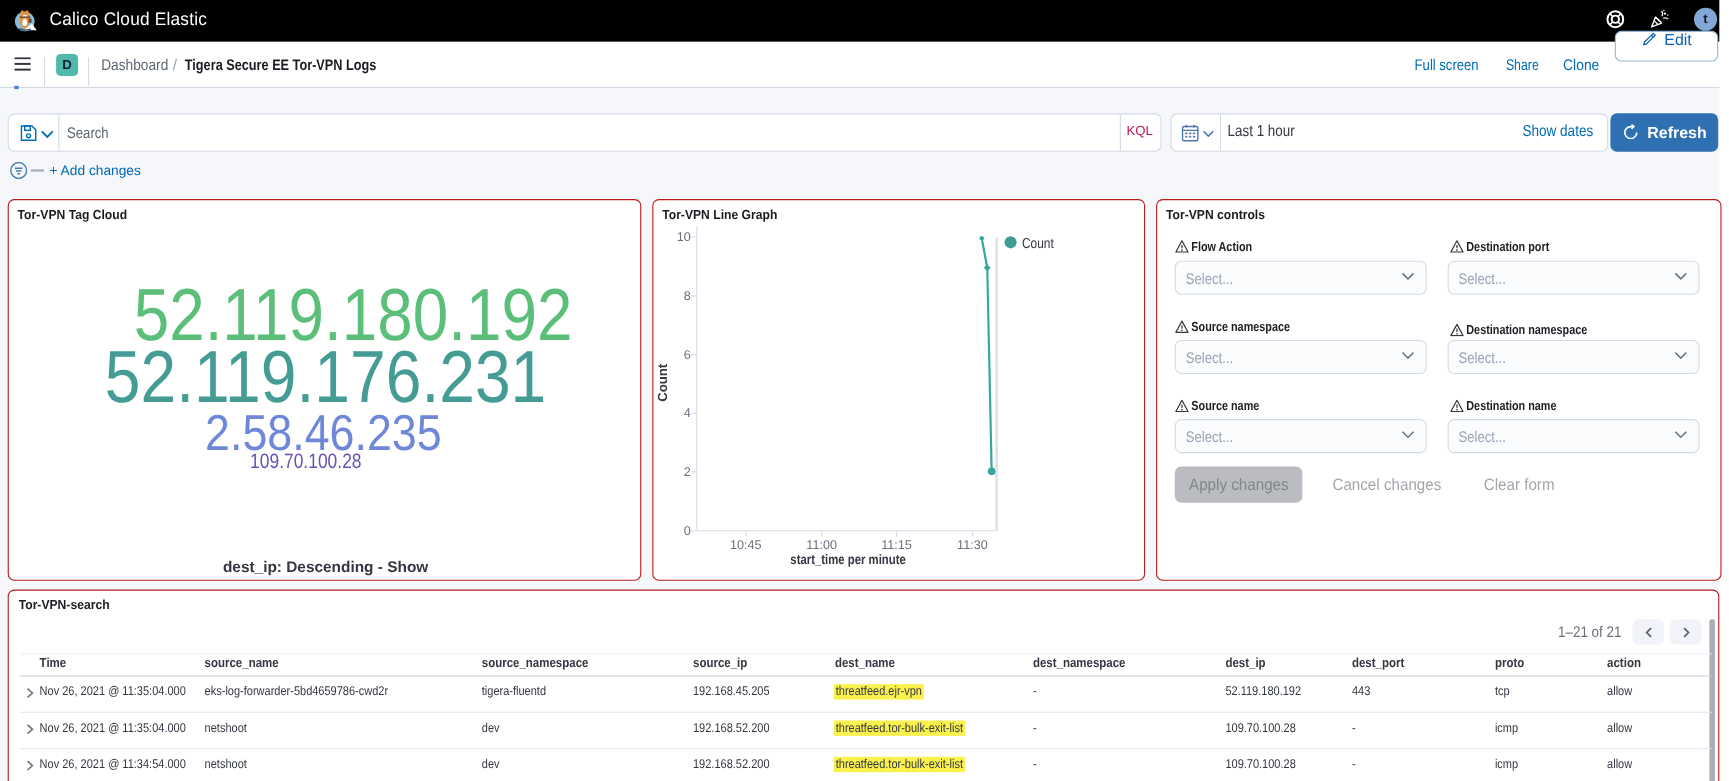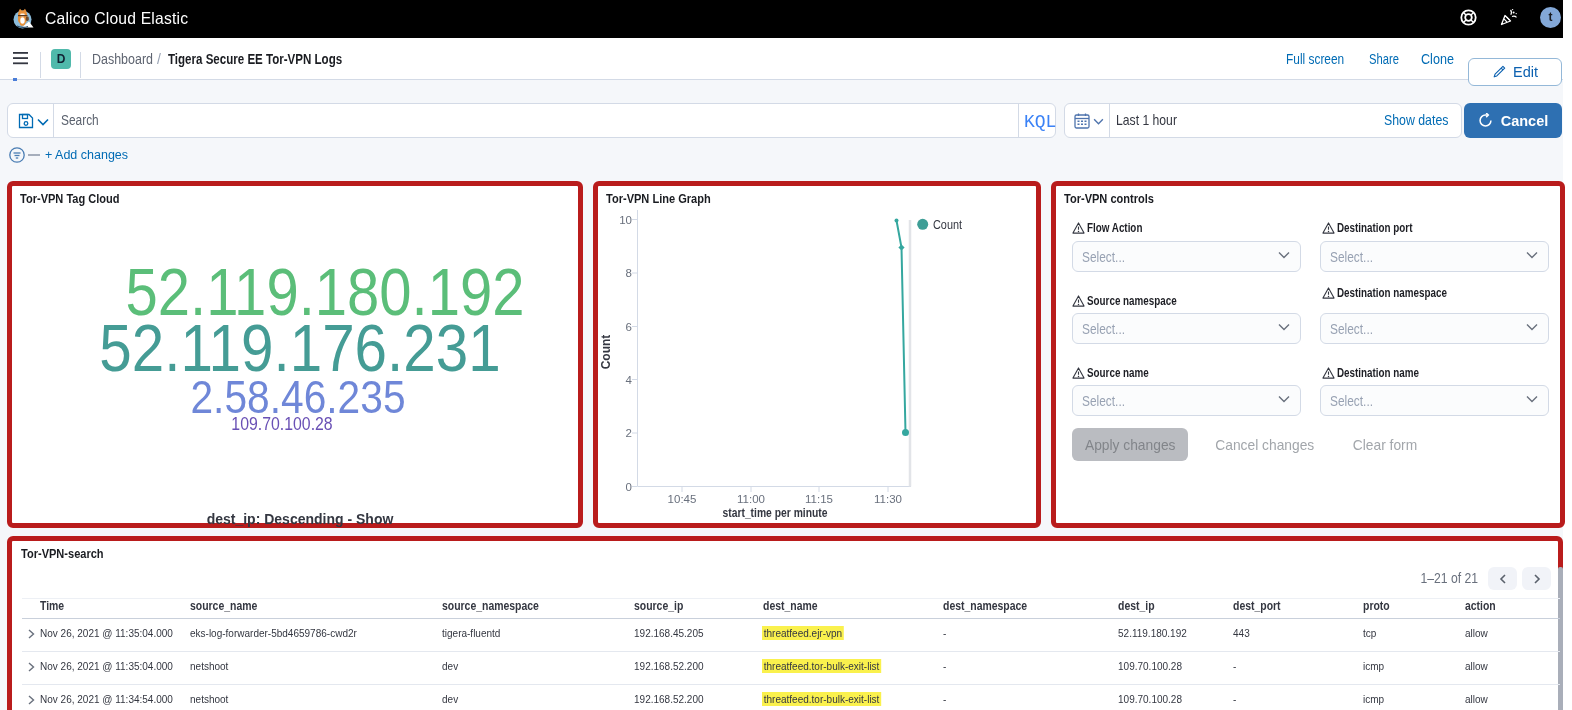--- a/index.html
+++ b/index.html
@@ -15,43 +15,43 @@
 #gsearch-txt { left:26px; top:5px; font-size:13.5px; color:#8d939e; transform:scaleX(.9); transform-origin:0 0; white-space:nowrap; }
 
 
 #navbar { left:0; top:38px; width:1563px; height:42px; background:#fff; border-bottom:1px solid #d3dae6; }
 .vdiv { width:1px; background:#d3dae6; }
 #dbadge { left:51px; top:11px; width:20px; height:20px; background:#50b9ab; border-radius:4px; color:#123; font-size:12px; font-weight:700; text-align:center; line-height:20px; }
 .crumb { font-size:14px; color:#5e6470; }
 .crumbsep { color:#98a2b3; }
 .crumbtitle { font-size:14px; font-weight:700; color:#1a1c21; }
 .toplink { font-size:14px; color:#006bb4; }
-#editbtn { left:1468px; top:58px; width:94px; height:28px; border:1px solid #94b8d8; border-radius:6px; background:#fff; color:#0c61b0; font-size:14.5px; font-weight:500; display:flex; align-items:center; justify-content:center; gap:7px; }
+#editbtn { left:1468px; top:28px; width:94px; height:28px; border:1px solid #94b8d8; border-radius:6px; background:#fff; color:#0c61b0; font-size:14.5px; font-weight:500; display:flex; justify-content:center; gap:7px; }
 #bluedot { left:13px; top:78px; width:4px; height:3px; background:#4a7dd8; }
 
 
 #content { left:0; top:80px; width:1563px; height:630px; background:#f5f7fa; }
 
 
 .qbox { background:#fff; border:1px solid #d3dae6; }
 #qsave { left:7px; top:103px; width:1049px; height:35px; border-radius:6px; }
 #qsave .vdiv1 { position:absolute; left:45px; top:0; width:1px; height:33px; background:#d3dae6; }
 #qsave .vdiv2 { position:absolute; left:1010px; top:0; width:1px; height:33px; background:#d3dae6; }
 #qplaceholder { left:61px; top:112px; font-size:14px; color:#5b626e; transform:scaleX(.85); transform-origin:0 0; }
-#kql { left:1024px; top:112px; font-size:18px; font-weight:500; color:#3b82f6;font-family:Liberation Mono, monospace; }
+#kql { left:1024px; top:112px; font-size:12px; font-weight:500; color:#be185d; }
 #datebox { left:1064px; top:103px; width:398px; height:35px; border-radius:6px; }
 #datebox .vdiv3 { position:absolute; left:44px; top:0; width:1px; height:33px; background:#d3dae6; }
 #datetxt { left:1116px; top:112px; font-size:14.5px; color:#343741; transform:scaleX(.84); transform-origin:0 0; }
 #showdates { left:1384px; top:112px; font-size:14.5px; font-weight:500; color:#006bb4; transform:scaleX(.85); transform-origin:0 0; white-space:nowrap; }
 #refreshbtn { left:1464px; top:103px; width:98px; height:35px; border-radius:6px; background:#2e70b2; color:#fff; display:flex; align-items:center; justify-content:center; gap:8px; font-size:14.5px; font-weight:700; }
 #addfilter { left:45px; top:148px; font-size:12.5px; font-weight:500; color:#006bb4; }
 #fdash { left:28px; top:154px; width:12px; height:1.5px; background:#a6aebc; }
 
 
-.panel { background:#fff; border:5px solid #b91c1c; border-radius:6px;text-decoration:underline; }
+.panel { background:#fff; border:1px solid #b91c1c; border-radius:6px;text-decoration:underline; }
 #panel1 { left:7px; top:181px; width:576px; height:347px; }
 #panel2 { left:593px; top:181px; width:448px; height:347px; }
 #panel3 { left:1051px; top:181px; width:514px; height:347px; }
 #panel4 { left:7px; top:536px; width:1556px; height:200px; }
 .ptitle { position:absolute; left:8px; top:6px; font-size:12px; font-weight:700; color:#1a1c21; transform:scaleX(.92); transform-origin:0 0; white-space:nowrap; }
 
 
 .tag { position:absolute; white-space:nowrap; font-weight:400; }
 #tag1 { color:#5bbe79; font-size:67px; }
 #tag2 { color:#459c95; font-size:67px; }
@@ -179,21 +179,21 @@
         <path d="M1 1.5 L6 6.5 L11 1.5" fill="none" stroke="#4f74ad" stroke-width="1.6"></path>
       </svg>
   </div>
   <div id="datetxt" class="abs">Last 1 hour</div>
   <div id="showdates" class="abs">Show dates</div>
   <div id="refreshbtn" class="abs">
     <svg width="15" height="15" viewBox="0 0 16 16">
         <path d="M13.8 8 A5.8 5.8 0 1 1 8 2.2 L10.5 2.2" fill="none" stroke="#fff" stroke-width="1.6"></path>
         <path d="M8.7 0 L11 2.2 L8.7 4.4" fill="none" stroke="#fff" stroke-width="1.6"></path>
       </svg>
-    <span>Cancel</span>
+    <span>Refresh</span>
   </div>
   <svg class="abs" style="left:9px;top:147px" width="16" height="16" viewBox="0 0 16 16">
       <circle cx="8" cy="8" r="7.2" fill="none" stroke="#4a7db3" stroke-width="1.3"></circle>
       <line x1="4.5" y1="6" x2="11.5" y2="6" stroke="#4a7db3" stroke-width="1.3"></line>
       <line x1="5.5" y1="8.5" x2="10.5" y2="8.5" stroke="#4a7db3" stroke-width="1.3"></line>
       <line x1="6.8" y1="11" x2="9.2" y2="11" stroke="#4a7db3" stroke-width="1.3"></line>
     </svg>
   <div id="fdash" class="abs"></div>
   <div id="addfilter" class="abs">+ Add changes</div>
 
@@ -278,21 +278,21 @@
         </svg>
       </div>
     <div class="ctl-label" style="left:16px;top:108px;">
         <svg width="13" height="12" viewBox="0 0 14 13">
           <path d="M7 1 L13 12 L1 12 Z" fill="none" stroke="#343741" stroke-width="1.2" stroke-linejoin="round"></path>
           <line x1="7" y1="5" x2="7" y2="8.4" stroke="#343741" stroke-width="1.2"></line>
           <circle cx="7" cy="10.2" r="0.8" fill="#343741"></circle>
         </svg>
         <b>Source namespace</b>
       </div>
-    <div class="ctl-label" style="left:266px;top:100px;">
+    <div class="ctl-label" style="left:266px;top:111px;">
         <svg width="13" height="12" viewBox="0 0 14 13">
           <path d="M7 1 L13 12 L1 12 Z" fill="none" stroke="#343741" stroke-width="1.2" stroke-linejoin="round"></path>
           <line x1="7" y1="5" x2="7" y2="8.4" stroke="#343741" stroke-width="1.2"></line>
           <circle cx="7" cy="10.2" r="0.8" fill="#343741"></circle>
         </svg>
         <b>Destination namespace</b>
       </div>
     <div class="ctl-select" style="left:16px;top:127px;">
         <span>Select...</span>
         <svg width="12" height="8" viewBox="0 0 12 8">

